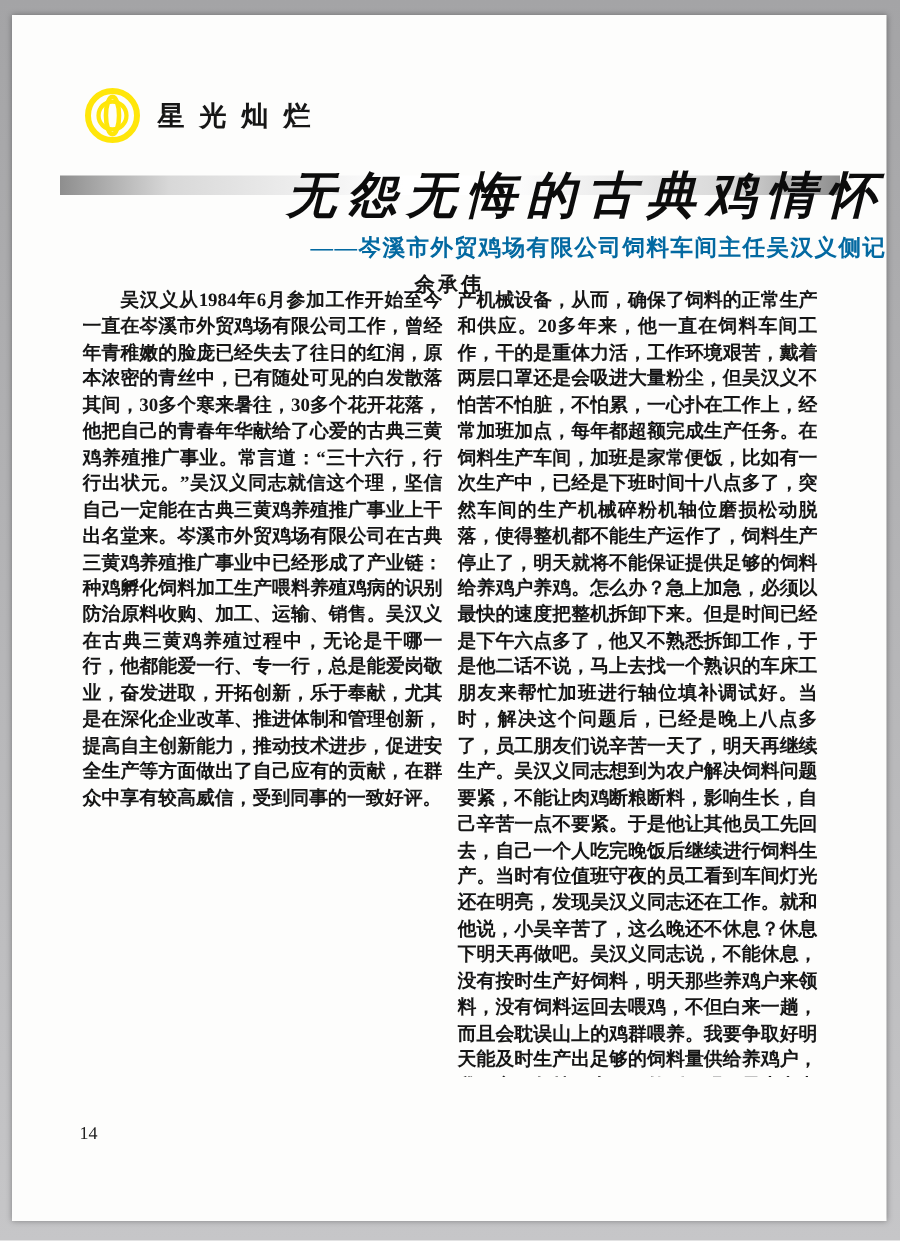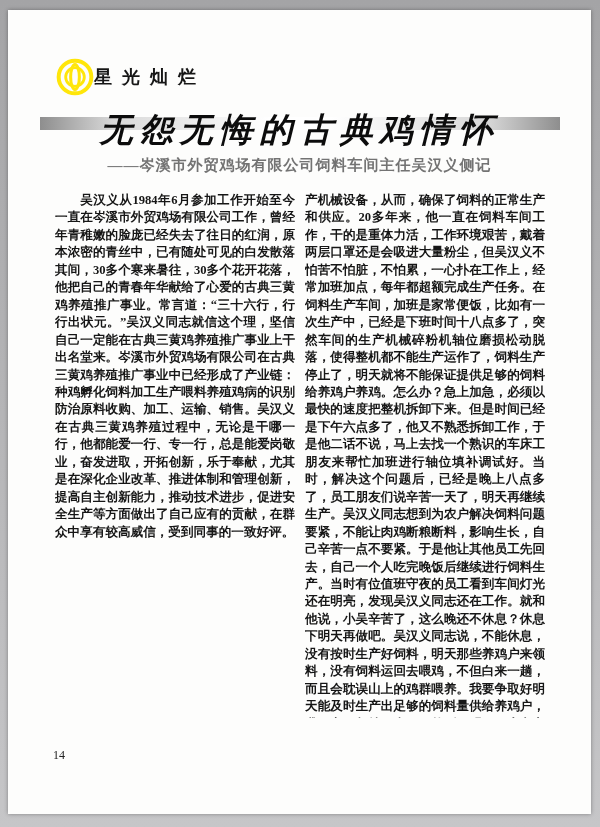--- a/index.html
+++ b/index.html
@@ -15,49 +15,49 @@
   }
   .page {
     position: absolute;
     left: 8px; top: 10px; right: 9px; bottom: 13px;
     background: #fdfdfc;
     box-shadow: 0 0 4px rgba(0,0,0,0.35);
   }
   
   .masthead {
     position: absolute; top: 48px; left: 48px;
-    display: flex; align-items: center; gap: 0;
+    display: flex; align-items: center; gap: 11px;
   }
   .emblem { width: 38px; height: 38px; display: block; }
   .masthead-text {
     font-family: "Liberation Sans", sans-serif;
     font-weight: bold; font-size: 18px; color: #161616;
     letter-spacing: 10px; white-space: nowrap;
   }
   
   .title-block {
     position: absolute; top: 98px; left: 0; right: 0; height: 52px;
-    text-align: center;
+    text-align: right;
   }
   .title-bar {
     position: absolute; top: 9px; left: 32px; right: 31px; height: 13px;
     background: linear-gradient(90deg, #8e8e8e 0%, #d8d8d8 14%, #ffffff 44%,
                 #ffffff 56%, #d8d8d8 86%, #8e8e8e 100%);
   }
   .title {
     position: relative; z-index: 2; margin: 0;
     font-family: "DejaVu Serif", serif;
     font-style: italic; font-weight: bold;
     font-size: 33px; line-height: 44px; color: #0c0c0c;
     letter-spacing: 7px; white-space: nowrap;
   }
   .subtitle {
     position: absolute; top: 146px; left: 0; right: 0;
-    text-align: center; font-weight: bold; font-size: 15px;
-    color: #737373; letter-spacing: 1px;
+    text-align: right; font-weight: bold; font-size: 15px;
+    color: #0369a1; letter-spacing: 1px;
   }
   .author {
     position: absolute; top: 171px; left: 0; right: 0;
     text-align: center; font-weight: bold; font-size: 13.5px;
     color: #141414; letter-spacing: 2px;
   }
   
   .columns {
     position: absolute; top: 182px; left: 47px; right: 46px;
     display: flex; gap: 10px;
@@ -95,20 +95,21 @@
       </svg>
       <span class="masthead-text">星光灿烂</span>
     </div>
 
     <div class="title-block">
       <div class="title-bar"></div>
       <h1 class="title">无怨无悔的古典鸡情怀</h1>
     </div>
 
     <div class="subtitle">——岑溪市外贸鸡场有限公司饲料车间主任吴汉义侧记</div>
+    <div class="author">余承伟</div>
 
     <div class="columns">
       <div class="col" id="left-column">
           <p class="para">吴汉义从1984年6月参加工作开始至今一直在岑溪市外贸鸡场有限公司工作，曾经年青稚嫩的脸庞已经失去了往日的红润，原本浓密的青丝中，已有随处可见的白发散落其间，30多个寒来暑往，30多个花开花落，他把自己的青春年华献给了心爱的古典三黄鸡养殖推广事业。常言道：“三十六行，行行出状元。”吴汉义同志就信这个理，坚信自己一定能在古典三黄鸡养殖推广事业上干出名堂来。岑溪市外贸鸡场有限公司在古典三黄鸡养殖推广事业中已经形成了产业链：种鸡孵化饲料加工生产喂料养殖鸡病的识别防治原料收购、加工、运输、销售。吴汉义在古典三黄鸡养殖过程中，无论是干哪一行，他都能爱一行、专一行，总是能爱岗敬业，奋发进取，开拓创新，乐于奉献，尤其是在深化企业改革、推进体制和管理创新，提高自主创新能力，推动技术进步，促进安全生产等方面做出了自己应有的贡献，在群众中享有较高威信，受到同事的一致好评。</p>
         </div>
       <div class="col" id="right-column">
           <p class="para cont">产机械设备，从而，确保了饲料的正常生产和供应。20多年来，他一直在饲料车间工作，干的是重体力活，工作环境艰苦，戴着两层口罩还是会吸进大量粉尘，但吴汉义不怕苦不怕脏，不怕累，一心扑在工作上，经常加班加点，每年都超额完成生产任务。在饲料生产车间，加班是家常便饭，比如有一次生产中，已经是下班时间十八点多了，突然车间的生产机械碎粉机轴位磨损松动脱落，使得整机都不能生产运作了，饲料生产停止了，明天就将不能保证提供足够的饲料给养鸡户养鸡。怎么办？急上加急，必须以最快的速度把整机拆卸下来。但是时间已经是下午六点多了，他又不熟悉拆卸工作，于是他二话不说，马上去找一个熟识的车床工朋友来帮忙加班进行轴位填补调试好。当时，解决这个问题后，已经是晚上八点多了，员工朋友们说辛苦一天了，明天再继续生产。吴汉义同志想到为农户解决饲料问题要紧，不能让肉鸡断粮断料，影响生长，自己辛苦一点不要紧。于是他让其他员工先回去，自己一个人吃完晚饭后继续进行饲料生产。当时有位值班守夜的员工看到车间灯光还在明亮，发现吴汉义同志还在工作。就和他说，小吴辛苦了，这么晚还不休息？休息下明天再做吧。吴汉义同志说，不能休息，没有按时生产好饲料，明天那些养鸡户来领料，没有饲料运回去喂鸡，不但白来一趟，而且会耽误山上的鸡群喂养。我要争取好明天能及时生产出足够的饲料量供给养鸡户，我一定要坚持下去。果然到了明天早上七点钟，吴汉义同志生产的饲料已经接近供给量了，才由来上班的同志接过生产任务，放心回去休息。类似这样加班加点的事，不下数十次。后来公司领导知道了，多次表扬吴汉义同志，他爱岗敬业精神感动了公司的全体员工。但吴汉义同志只是笑了笑，很谦虚地说，这是我自己应该做的本份工作。在公司里只要谈起吴汉义，人们都会竖起大拇指夸他是个踏实谦虚、勤勤恳恳、不计较个人得失、无私奉献的好同志。</p>
         </div>
     </div>
 

